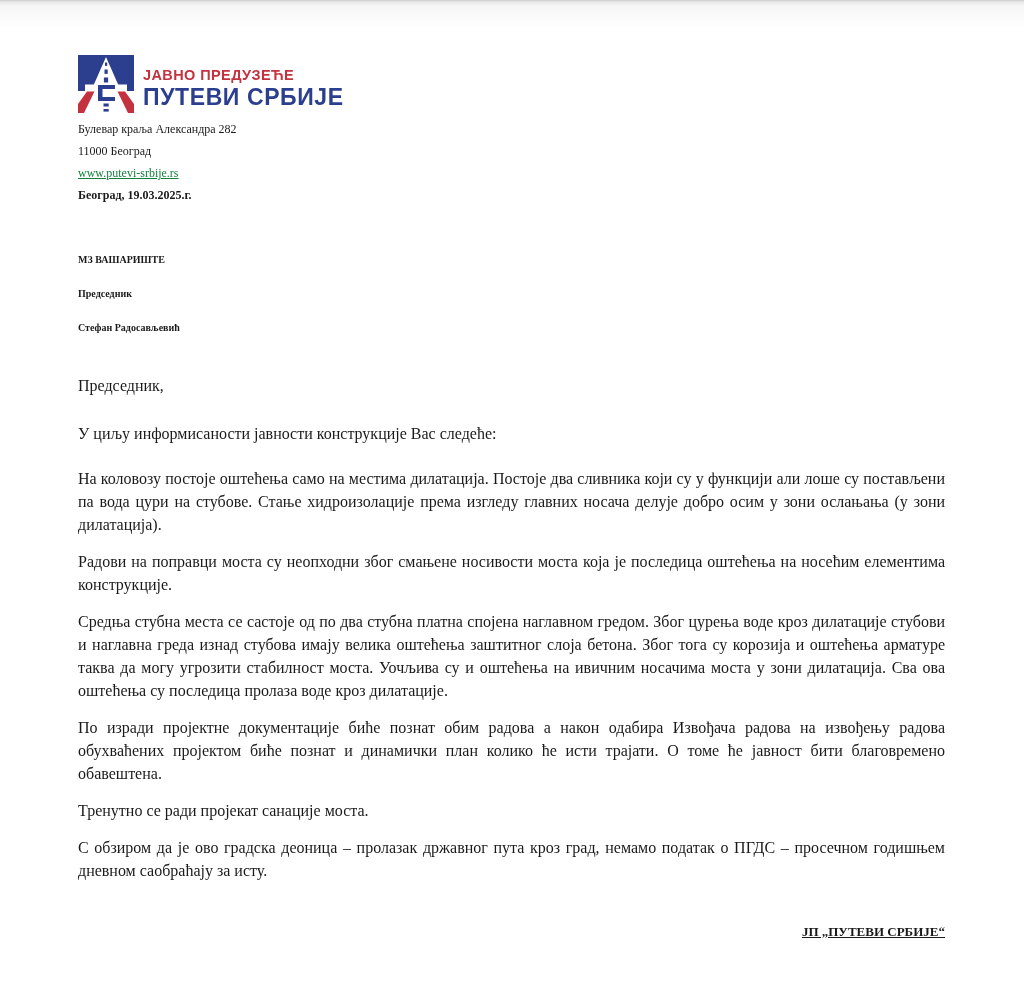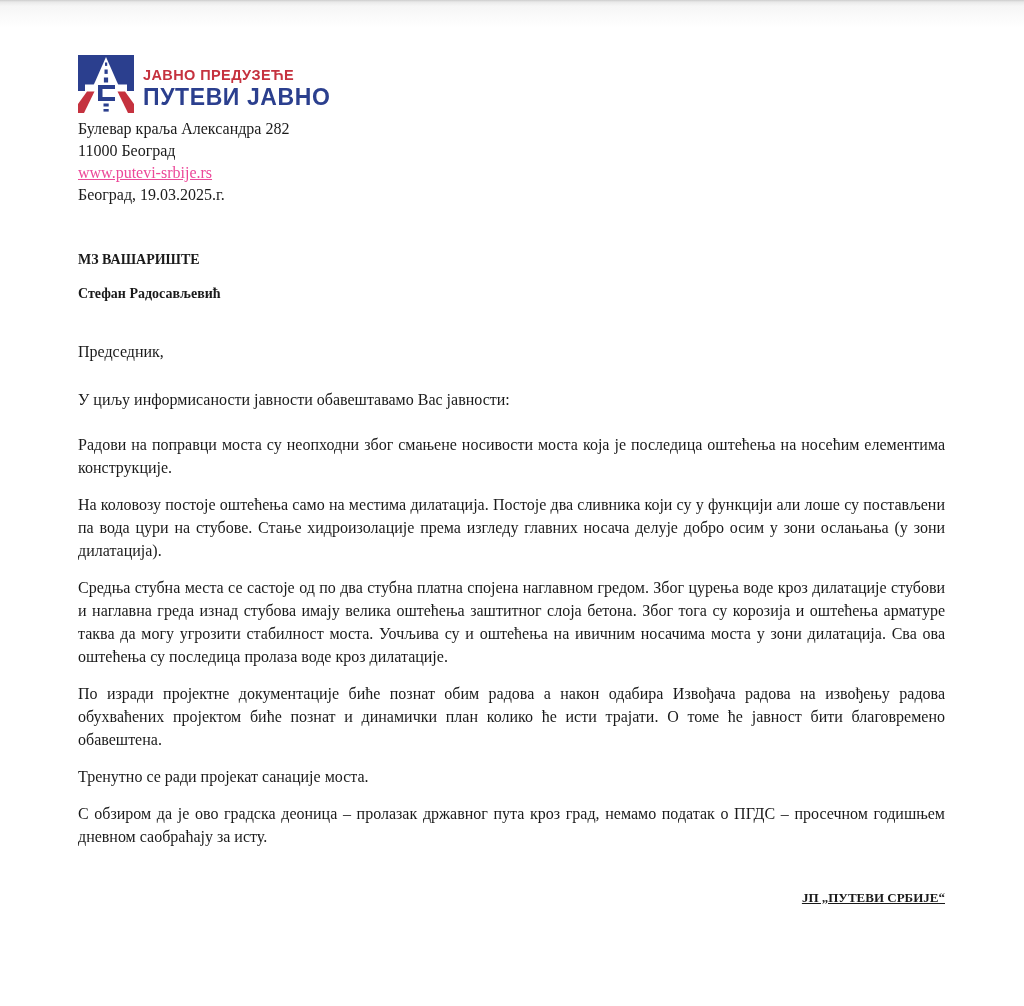--- a/index.html
+++ b/index.html
@@ -46,34 +46,34 @@
   .logo-line2 {
     color: #2b3f8e;
     font-weight: bold;
     font-size: 23px;
     letter-spacing: 0.6px;
     margin-top: 3px;
   }
   
   .sender {
     margin-top: 5px;
-    font-size: 16px;
+    font-size: 12px;
     line-height: 22px;
   }
   .sender a {
-    color: #ec4899;
+    color: #15803d;
     text-decoration: underline;
   }
   .sender .date-line {
-    font-weight: normal;
+    font-weight: bold;
   }
   
   .recipient {
     margin-top: 45px;
-    font-size: 14px;
+    font-size: 10px;
     font-weight: bold;
   }
   .recipient div { margin-bottom: 17px; line-height: 17px; }
   .recipient div:last-child { margin-bottom: 0; }
   
   .letter {
     margin-top: 38px;
     font-size: 16px;
   }
   .letter p {
@@ -116,43 +116,44 @@
       <rect x="20" y="42" width="17" height="4" fill="#2b3f8e"></rect>
 
       <rect x="25.5" y="48.5" width="5.2" height="3" fill="#2b3f8e"></rect>
       <rect x="25.5" y="54" width="5.2" height="2.6" fill="#2b3f8e"></rect>
 
       <polygon points="9,36.5 16.5,36.5 6,58 0,58 0,49" fill="#c5323f"></polygon>
       <polygon points="47,36.5 39.5,36.5 50,58 56,58 56,49" fill="#c5323f"></polygon>
     </svg>
     <div class="logo-text">
       <div class="logo-line1">ЈАВНО ПРЕДУЗЕЋЕ</div>
-      <div class="logo-line2">ПУТЕВИ ЈАВНО</div>
+      <div class="logo-line2">ПУТЕВИ СРБИЈЕ</div>
     </div>
   </div>
 
   <div class="sender">
     <div>Булевар краља Александра 282</div>
     <div>11000 Београд</div>
     <div>
       <a href="#">www.putevi-srbije.rs</a>
     </div>
     <div class="date-line">Београд, 19.03.2025.г.</div>
   </div>
 
   <div class="recipient">
     <div>МЗ ВАШАРИШТЕ</div>
+    <div>Председник</div>
     <div>Стефан Радосављевић</div>
   </div>
 
   <div class="letter">
     <p class="salutation">Председник,</p>
-    <p class="intro">У циљу информисаности јавности обавештавамо Вас јавности:</p>
+    <p class="intro">У циљу информисаности јавности конструкције Вас следеће:</p>
+    <p>На коловозу постоје оштећења само на местима дилатација. Постоје два сливника који су у функцији али лоше су постављени па вода цури на стубове. Стање хидроизолације према изгледу главних носача делује добро осим у зони ослањања (у зони дилатација).</p>
     <p>Радови на поправци моста су неопходни због смањене носивости моста која је последица оштећења на носећим елементима конструкције.</p>
-    <p>На коловозу постоје оштећења само на местима дилатација. Постоје два сливника који су у функцији али лоше су постављени па вода цури на стубове. Стање хидроизолације према изгледу главних носача делује добро осим у зони ослањања (у зони дилатација).</p>
     <p>Средња стубна места се састоје од по два стубна платна спојена наглавном гредом. Због цурења воде кроз дилатације стубови и наглавна греда изнад стубова имају велика оштећења заштитног слоја бетона. Због тога су корозија и оштећења арматуре таква да могу угрозити стабилност моста. Уочљива су и оштећења на ивичним носачима моста у зони дилатација. Сва ова оштећења су последица пролаза воде кроз дилатације.</p>
     <p>По изради пројектне документације биће познат обим радова а након одабира Извођача радова на извођењу радова обухваћених пројектом биће познат и динамички план колико ће исти трајати. О томе ће јавност бити благовремено обавештена.</p>
     <p>Тренутно се ради пројекат санације моста.</p>
     <p>С обзиром да је ово градска деоница – пролазак државног пута кроз град, немамо податак о ПГДС – просечном годишњем дневном саобраћају за исту.</p>
     <div class="signature">ЈП „ПУТЕВИ СРБИЈЕ“</div>
   </div>
 
 </div>
 
 </body></html>

